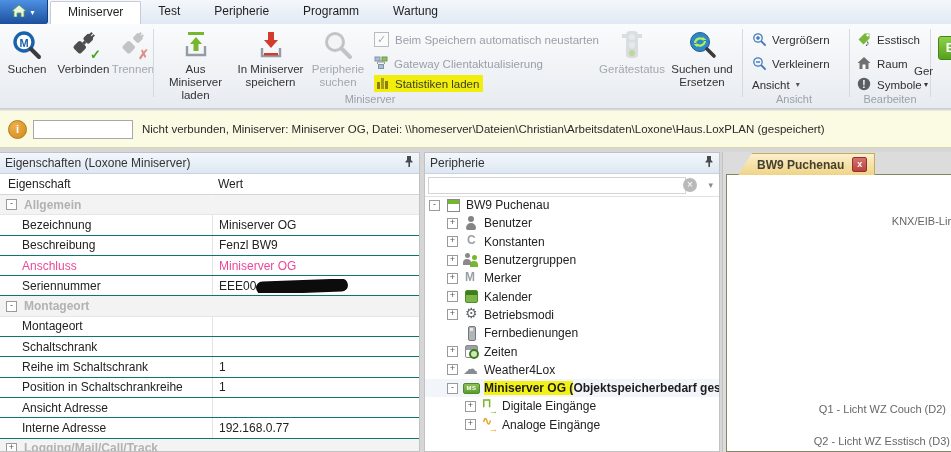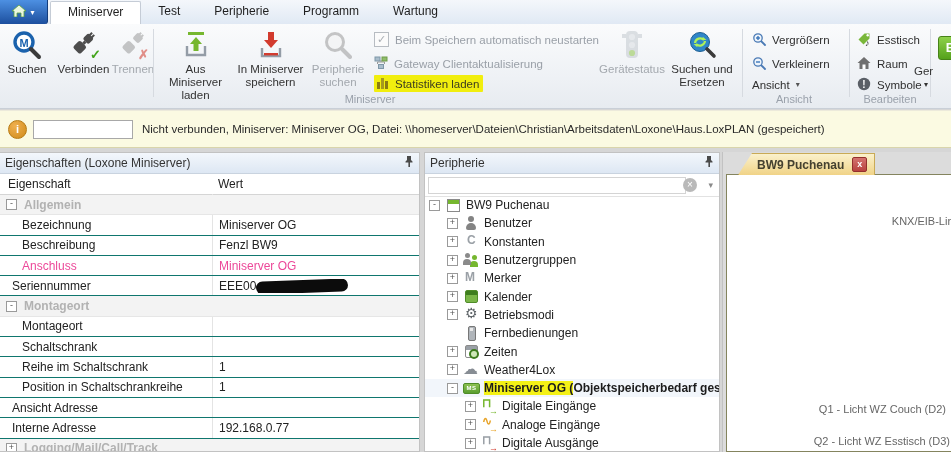--- a/index.html
+++ b/index.html
@@ -46,21 +46,21 @@
   .pin{flex:none;margin-left:4px}
 
   
   #props{left:0;width:419px;border-left:none}
   .cols-header{height:20px;display:flex;align-items:center;border-bottom:1px solid #d5d5d5}
   .col-eig{width:208px;padding-left:8px;box-sizing:border-box}
   .col-wert{padding-left:10px}
   .vdiv{position:absolute;left:212px;top:41px;bottom:0;width:1px;background:#e4e4e4;z-index:1}
   .prop-rows{position:relative}
   .prop-row{height:19.3px;display:flex;align-items:center;border-bottom:1px solid #0f766e;position:relative;z-index:2}
-  .prop-row .pcell-l{width:212px;display:flex;align-items:center;padding-left:12px;box-sizing:border-box;white-space:nowrap;overflow:hidden}
+  .prop-row .pcell-l{width:212px;display:flex;align-items:center;padding-left:22px;box-sizing:border-box;white-space:nowrap;overflow:hidden}
   .prop-row.indent .pcell-l{padding-left:22px}
   .prop-row .pcell-r{flex:1;display:flex;align-items:flex-end;padding-left:7px;white-space:nowrap;overflow:hidden}
   .prop-row.gray{color:#ec4899}
   .type-section{background:#f3f3f3;color:#b2b2b2;font-weight:bold;border-bottom:1px solid #e6e6e6}
   .type-section .pcell-l{padding-left:4px}
   .exp{width:9px;height:9px;border:1px solid #9a9a9a;background:#fff;font:9px/7px "Liberation Sans",sans-serif;text-align:center;color:#555;margin:0 7px 0 2px;flex:none;display:none;box-sizing:content-box}
   .type-section .exp{display:block}
   .expander-minus .exp::before{content:"-"}
   .expander-plus .exp::before{content:"+"}
   .redaction{display:none}
@@ -550,26 +550,20 @@
         <span class="tico"></span>
         <span class="tree-label">Digitale Eingänge</span>
         <span class="tree-suffix"></span>
       </div>
       <div class="tree-row expander-plus icon-analog-in level-2">
         <span class="exp"></span>
         <span class="tico"></span>
         <span class="tree-label">Analoge Eingänge</span>
         <span class="tree-suffix"></span>
       </div>
-      <div class="tree-row expander-plus icon-digital-out level-2">
-        <span class="exp"></span>
-        <span class="tico"></span>
-        <span class="tree-label">Digitale Ausgänge</span>
-        <span class="tree-suffix"></span>
-      </div>
     </div>
 </div>
 
 <div class="panel" id="canvas-panel">
   <div class="canvas-tab">
     <span>BW9 Puchenau</span>
     <span class="close-btn">x</span>
   </div>
   <div class="canvas-content">
 

